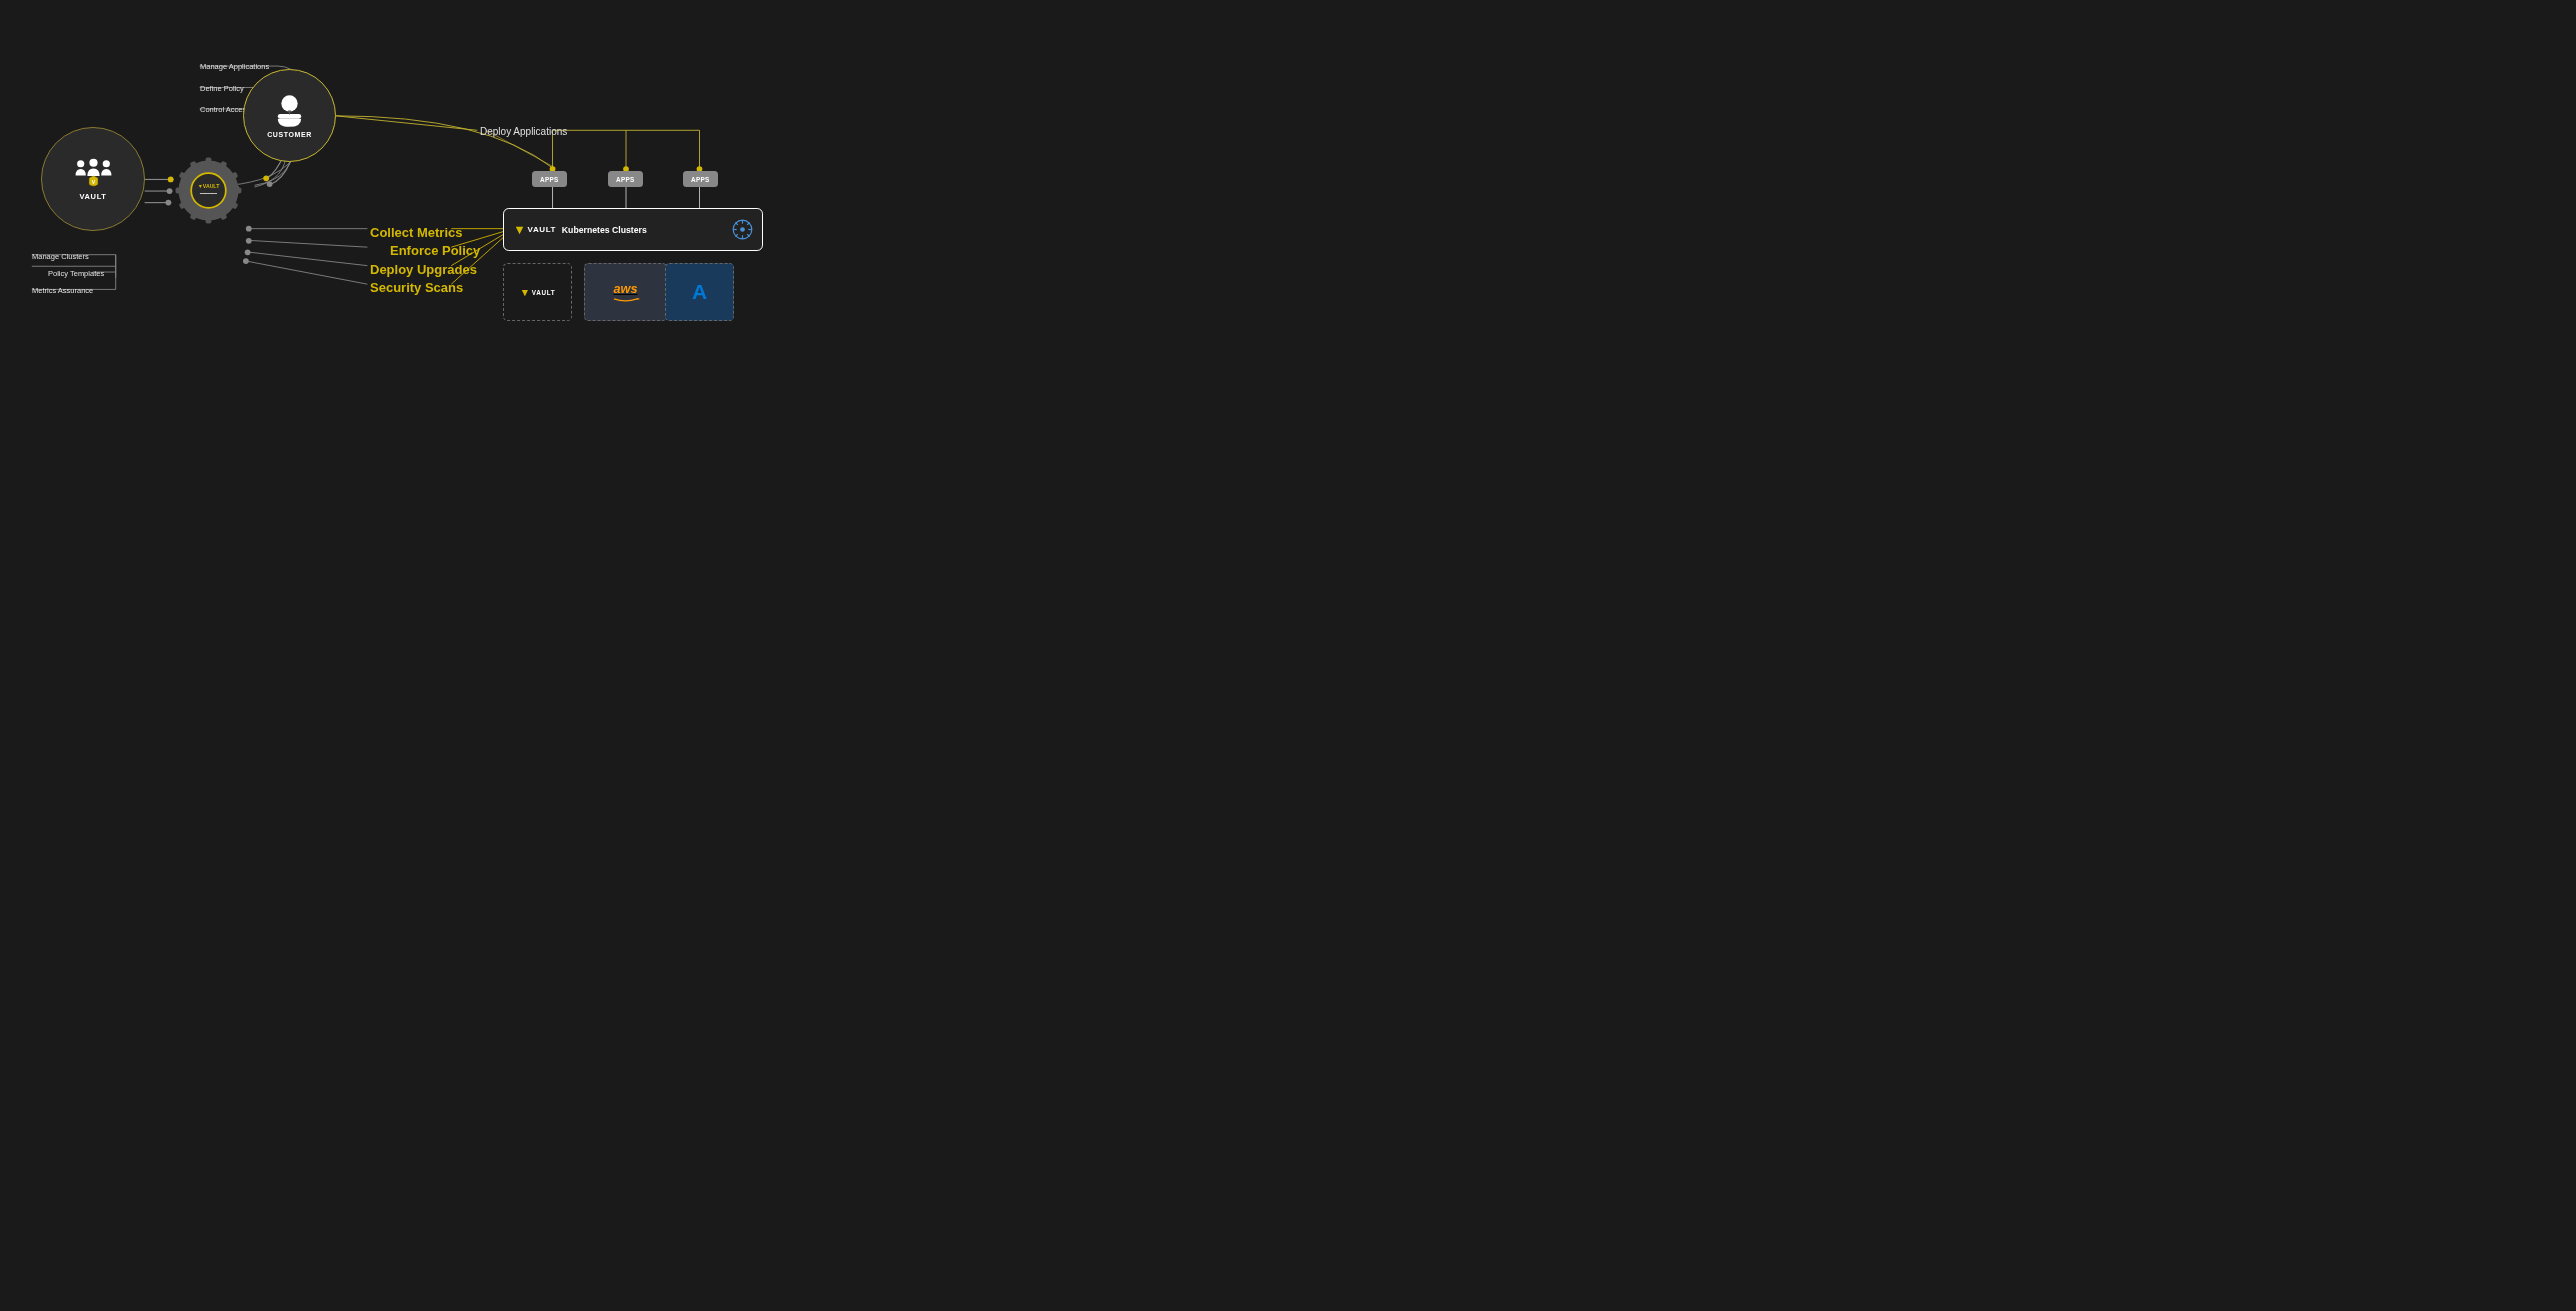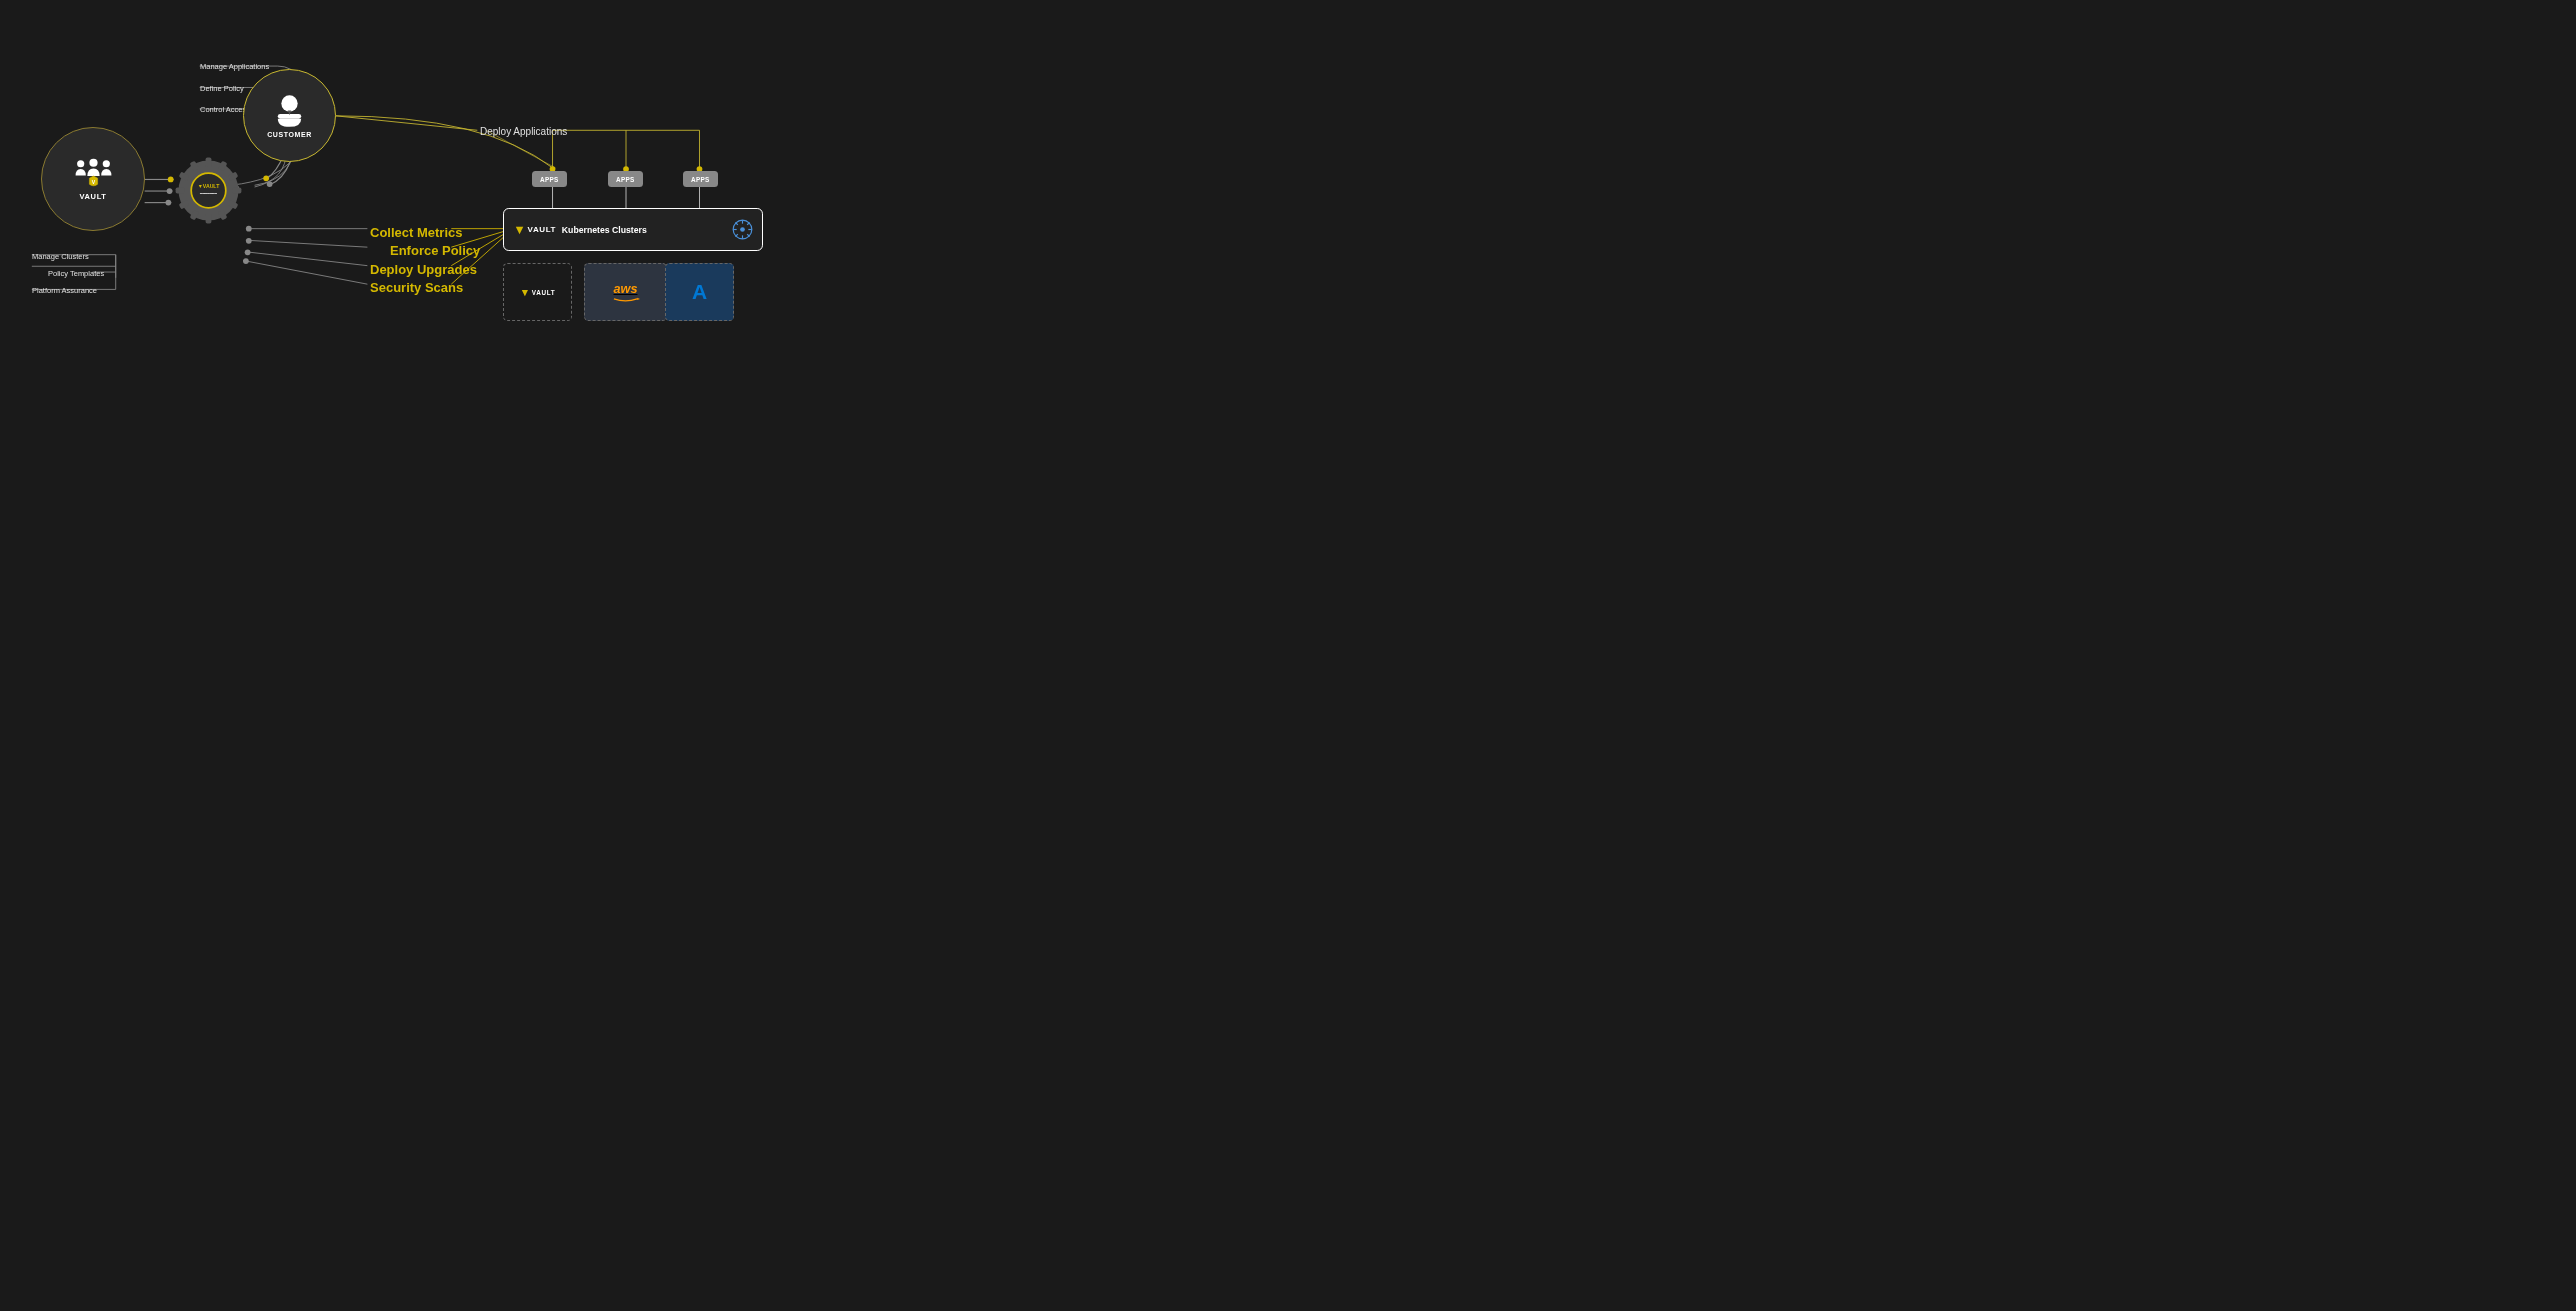--- a/index.html
+++ b/index.html
@@ -341,21 +341,21 @@
     </svg>
     <div class="vault-label">VAULT</div>
   </div>
 
   <div class="label-left label-manage-apps">Manage Applications</div>
   <div class="label-left label-define-policy">Define Policy</div>
   <div class="label-left label-control-access">Control Access</div>
 
   <div class="label-left label-manage-clusters">Manage Clusters</div>
   <div class="label-left label-policy-templates">Policy Templates</div>
-  <div class="label-left label-platform-assurance">Platform Assurance</div>
+  <div class="label-left label-platform-assurance">Metrics Assurance</div>
 
   <div class="gear-center">
     <svg class="gear-svg" viewBox="0 0 130 130">
       <defs>
         <mask id="gear-mask">
           <rect width="130" height="130" fill="white"></rect>
           <circle cx="65" cy="65" r="28" fill="black"></circle>
         </mask>
       </defs>
 

